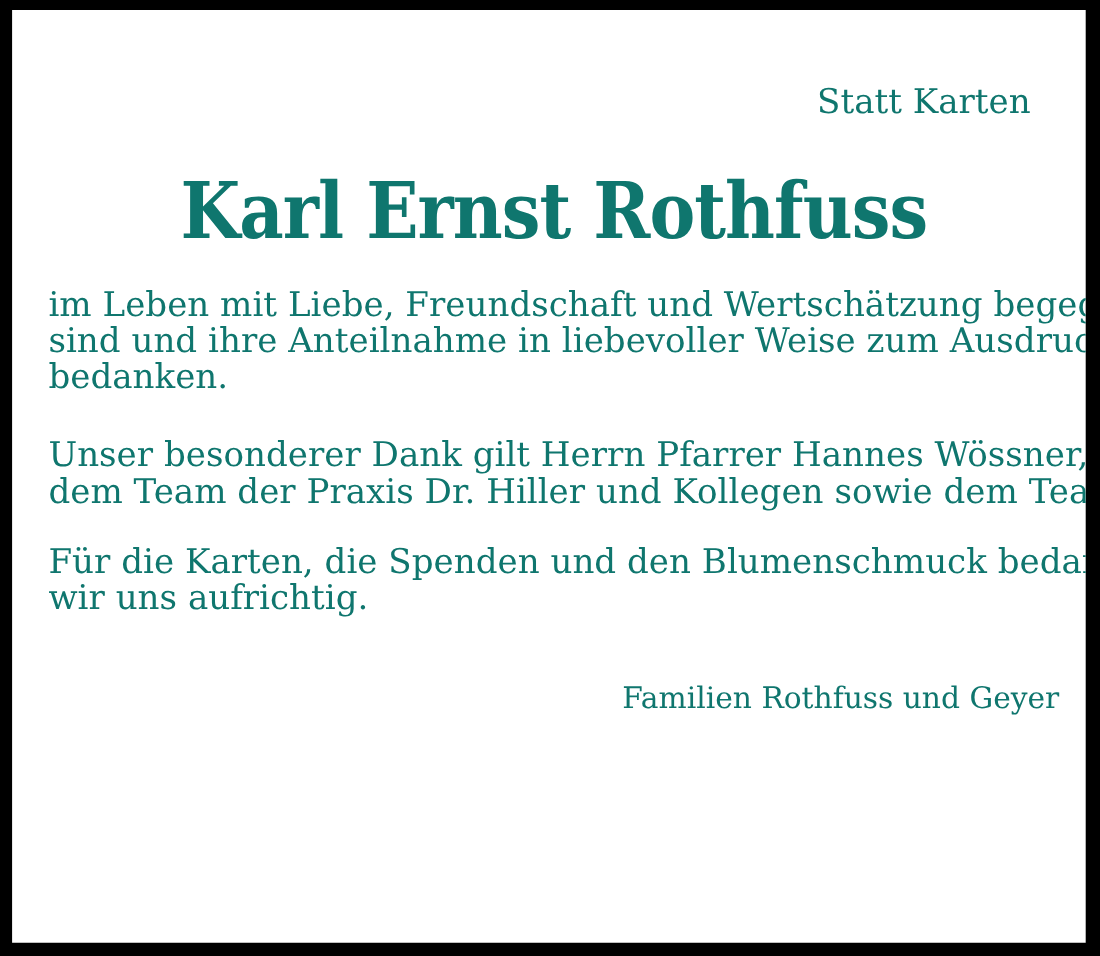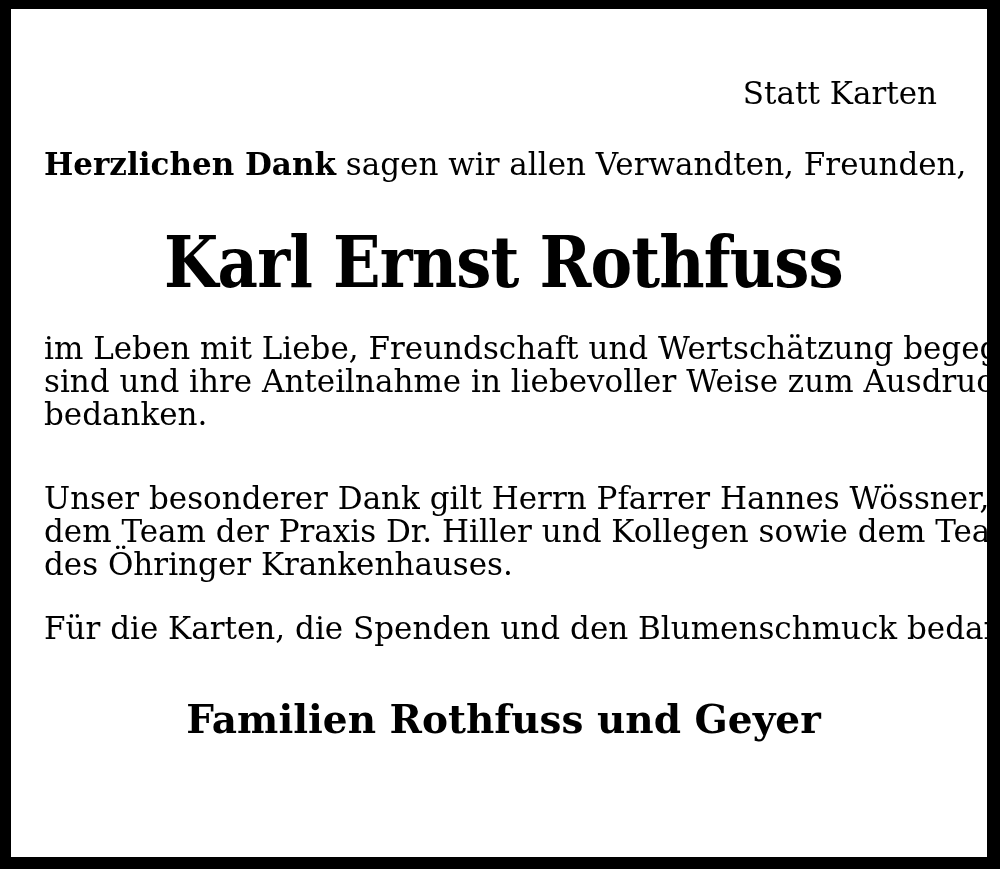--- a/index.html
+++ b/index.html
@@ -46,55 +46,54 @@
     transform: scaleX(0.88);
     transform-origin: 50% 50%;
     white-space: nowrap;
     letter-spacing: -1px;
   }
   .body-par {
     font-size: 31px;
     line-height: 33px;
   }
   .body-par.p0 { margin-top: 34px; }
-  .body-par.p1 { margin-top: 51px; }
+  .body-par.p1 { margin-top: 38px; }
   .body-par.p2 { margin-top: 31px; }
   .signature {
     margin-top: 58px;
-    font-size: 39px;
+    font-size: 27px;
     line-height: 33px;
-    font-weight: bold;
-    text-align: center;
+    font-weight: normal;
+    text-align: right;
   }
   .line { white-space: pre; }
 </style>
 </head>
 <body>
 
-<div class="page" style="border-color: rgb(0, 0, 0); background: rgb(255, 255, 255); color: #000000;">
+<div class="page" style="border-color: rgb(0, 0, 0); background: rgb(255, 255, 255); color: #0f766e;">
 
   <div class="statt-karten">Statt Karten</div>
 
   <div class="intro">
-    <div class="line"><span class="lead-bold">Herzlichen Dank</span><span> sagen wir allen Verwandten, Freunden,</span></div>
   </div>
 
   <div class="deceased-name">Karl Ernst Rothfuss</div>
 
   <div class="body-par p0">
     <div class="line">im Leben mit Liebe, Freundschaft und Wertschätzung begegnet</div>
     <div class="line">sind und ihre Anteilnahme in liebevoller Weise zum Ausdruck</div>
     <div class="line">bedanken.</div>
   </div>
 
   <div class="body-par p1">
     <div class="line">Unser besonderer Dank gilt Herrn Pfarrer Hannes Wössner,</div>
     <div class="line">dem Team der Praxis Dr. Hiller und Kollegen sowie dem Team</div>
-    <div class="line">des Öhringer Krankenhauses.</div>
   </div>
 
   <div class="body-par p2">
     <div class="line">Für die Karten, die Spenden und den Blumenschmuck bedanken</div>
+    <div class="line">wir uns aufrichtig.</div>
   </div>
 
   <div class="signature">Familien Rothfuss und Geyer</div>
 
 </div>
 
 </body></html>

